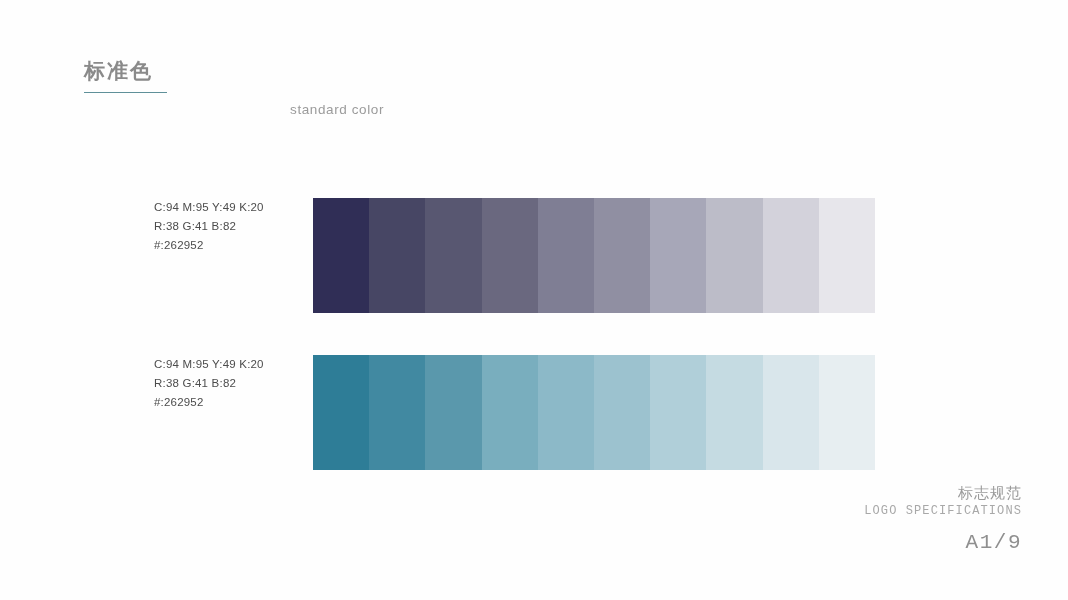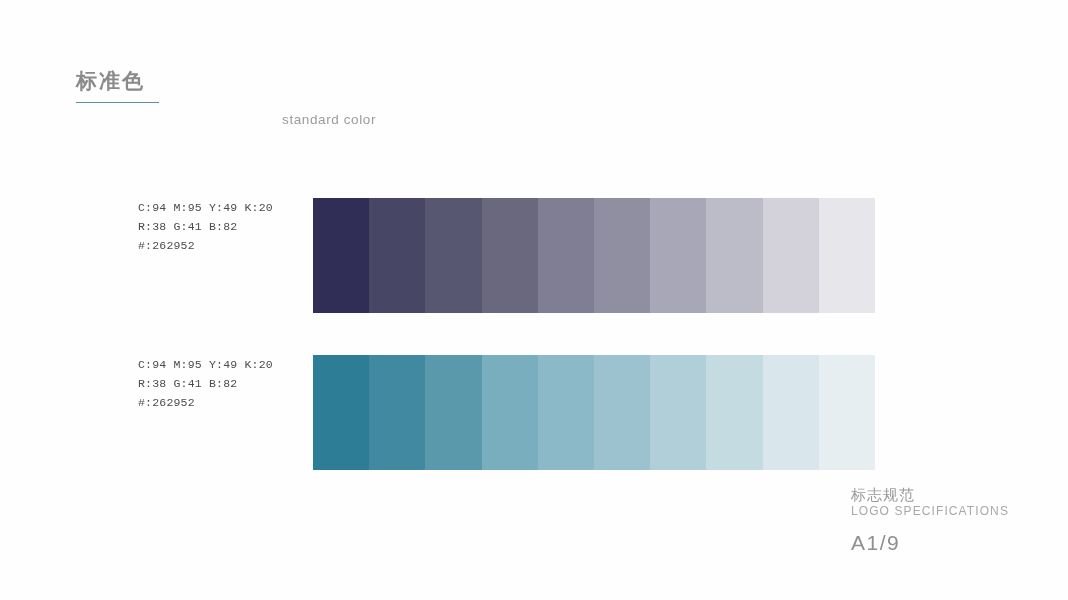--- a/index.html
+++ b/index.html
@@ -17,24 +17,23 @@
   #page {
     position: relative;
     width: 1068px;
     height: 600px;
     background: #fefefe;
   }
 
   
   #header {
     position: absolute;
-    left: 76px;
+    left: 84px;
     top: 58px;
     width: 300px;
-    margin-top: 10px;
   }
   #title-cn {
     font-size: 21px;
     font-weight: bold;
     color: #8a8a8a;
     letter-spacing: 2px;
     line-height: 26px;
     margin: 0;
     white-space: nowrap;
   }
@@ -54,29 +53,28 @@
     white-space: nowrap;
     text-align: right;
   }
 
   
   .palette-row {
     position: absolute;
   }
   .spec-block {
     position: absolute;
-    left: 0;
+    left: 16px;
     top: 0;
     width: 180px;
     font-size: 11.5px;
     color: #4c4c4c;
     line-height: 19px;
     letter-spacing: 0.2px;
     white-space: nowrap;
-    font-family: Liberation Mono, monospace;
   }
   .spec-line {
     display: block;
   }
   .swatch-strip {
     position: absolute;
     display: flex;
     flex-direction: row;
     height: 115px;
     width: 562px;
@@ -92,23 +90,24 @@
   #row-indigo .swatch-strip { left: 175px; top: 0px; }
 
   
   #row-teal { left: 138px; top: 355px; width: 740px; height: 120px; }
   #row-teal .spec-block { top: 0px; }
   #row-teal .swatch-strip { left: 175px; top: 0px; }
 
   
   #footer {
     position: absolute;
-    right: 59px;
+    right: 46px;
     bottom: 45px;
-    text-align: left;
+    text-align: right;
+    font-family: Liberation Mono, monospace;
   }
   #footer-cn {
     font-size: 15px;
     color: #9a9a9a;
     letter-spacing: 1px;
     line-height: 20px;
     margin: 0;
     white-space: nowrap;
   }
   #footer-en {

